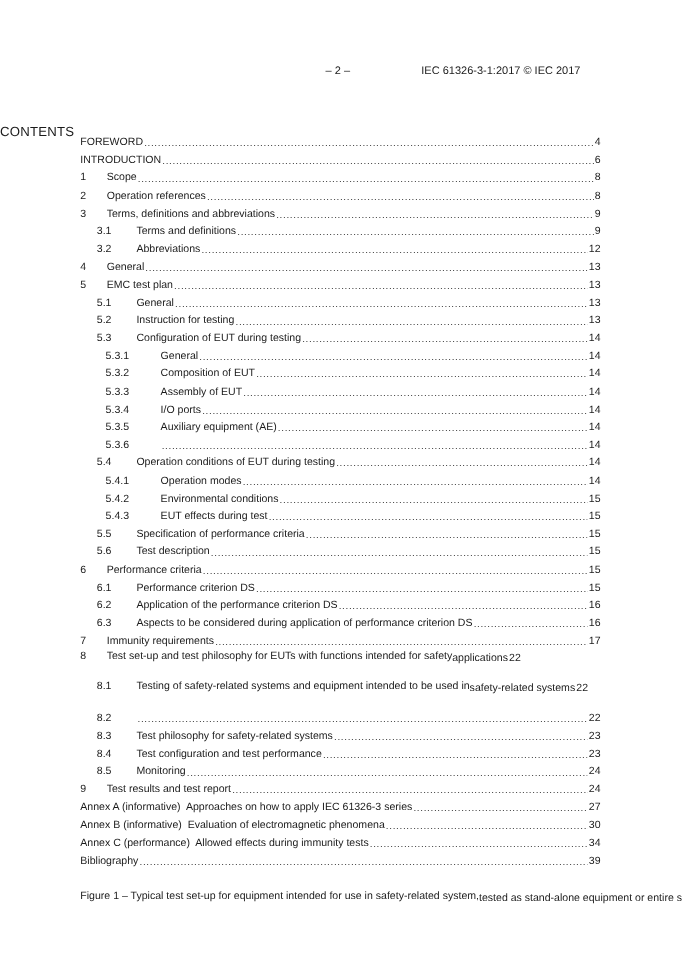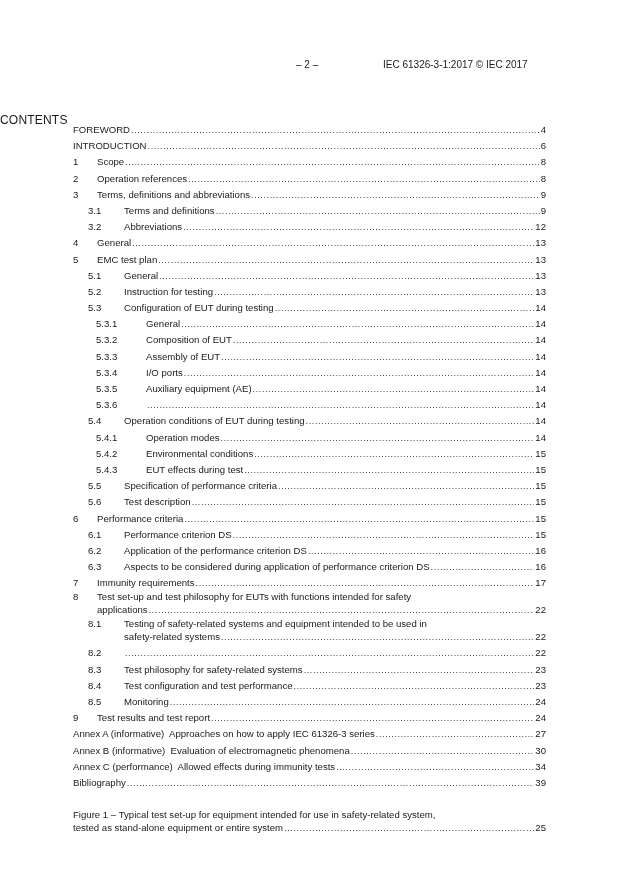--- a/index.html
+++ b/index.html
@@ -14,21 +14,21 @@
   .row { position: relative; height: 16.2px; line-height: 16.2px; display: flex; white-space: nowrap; }
   .row .num { flex: 0 0 auto; }
   .row .txt { flex: 0 0 auto; }
   .row .lead { flex: 1 1 auto; overflow: hidden; position: relative; }
   .row .lead::before { content: "................................................................................................................................................................................................................................................................"; position: absolute; left: 1px; letter-spacing: 0.6px; color: #333; font-size: 9px; }
   .row .pg { flex: 0 0 auto; text-align: right; padding-left: 1px; }
   .l0 .num { width: 24px; }
   .l1 .num { width: 36px; padding-left: 15px; }
   .l2 .num { width: 50px; padding-left: 23px; }
   .two { height: 27px; }
-  .two .wrap { display: flex; flex-direction: column; flex: 1 1 auto; }
+  .two .wrap { display: flex; flex: 1 1 auto; }
   .two .line1 { height: 11px; line-height: 11px; }
   .two .line2 { display: flex; height: 16px; line-height: 16px; }
   .gap { height: 18px; }
   .fig { margin-top: 0; }
 </style>
 </head>
 <body>
 
 <div>
   <span class="hdr-page">– 2 –</span>

